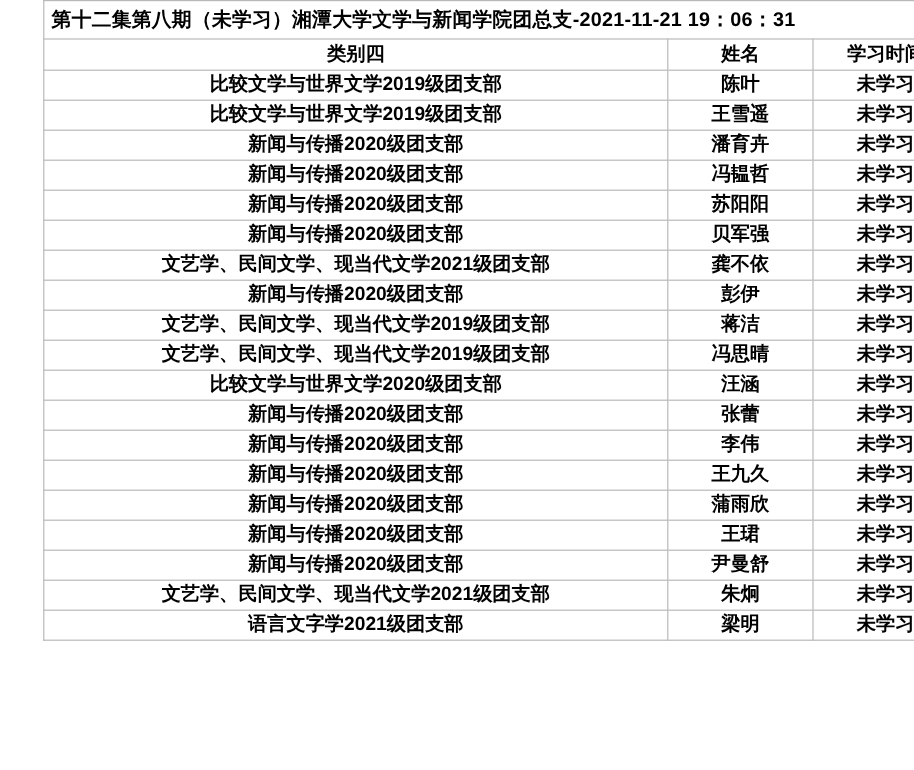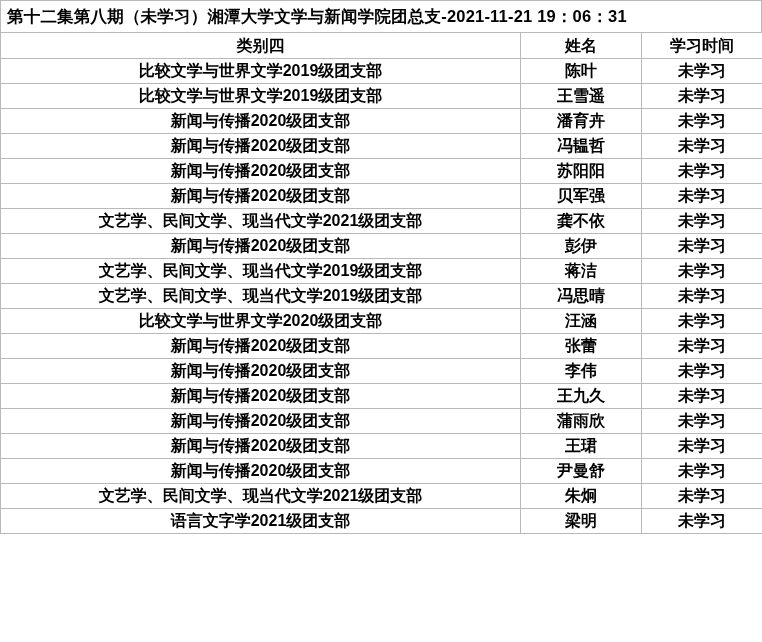--- a/index.html
+++ b/index.html
@@ -12,20 +12,21 @@
     height: 642px;
     font-family: "Liberation Sans", sans-serif;
     color: #000000;
     overflow: hidden;
   }
   .page {
     width: 762px;
     height: 642px;
     box-sizing: border-box;
     position: relative;
+    padding-left: 36px;
   }
   .title-bar {
     box-sizing: border-box;
     width: 762px;
     height: 32px;
     border: 1px solid #b9b9b9;
     border-bottom: none;
     display: flex;
     align-items: center;
     padding-left: 6px;

